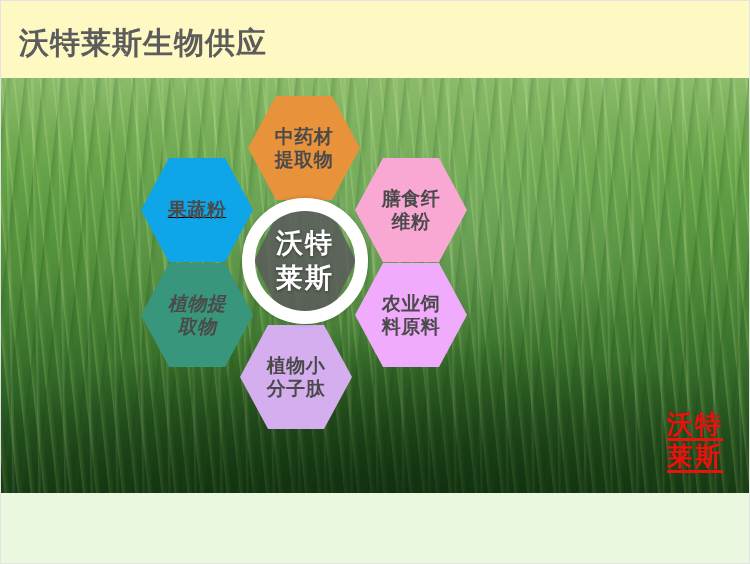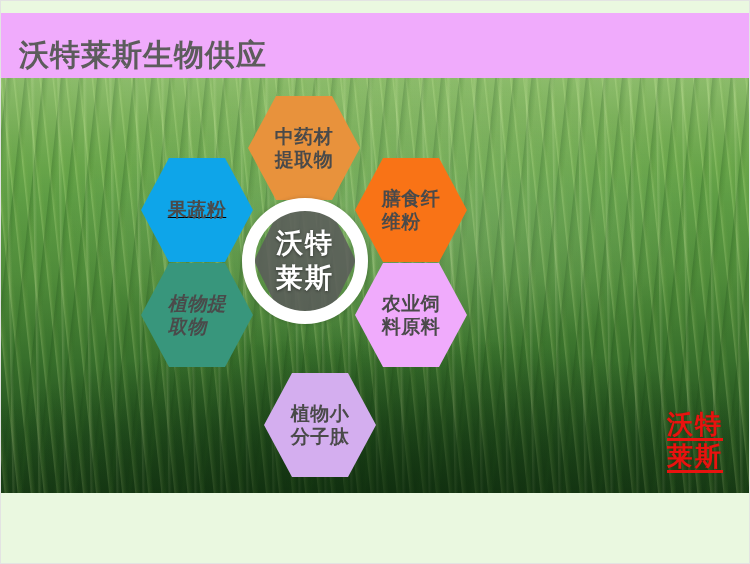--- a/index.html
+++ b/index.html
@@ -20,22 +20,21 @@
     border: 1px solid #e3e3e3;
     overflow: hidden;
   }
   
   #header {
     position: absolute;
     left: 0;
     top: 0;
     width: 750px;
     height: 77px;
-    background: #f0abfc;
-    margin-top: 12px;
+    background: #fef9c3;
   }
   #page-title {
     position: absolute;
     left: 18px;
     top: 22px;
     font-size: 30px;
     font-weight: bold;
     color: #5c5c5c;
     letter-spacing: 1px;
     white-space: nowrap;
@@ -112,33 +111,33 @@
     width: 750px; height: 415px;
   }
   .hex {
     position: absolute;
     width: 112px;
     height: 104px;
     clip-path: polygon(25% 0%, 75% 0%, 100% 50%, 75% 100%, 25% 100%, 0% 50%);
     display: flex;
     align-items: center;
     justify-content: center;
-    text-align: left;
+    text-align: center;
   }
   .hex .hex-label {
     font-size: 19px;
     font-weight: bold;
     color: #4a4a4a;
     line-height: 1.22;
     letter-spacing: 0.5px;
   }
   .hex-tcm   { left: 247px; top: 18px;  background: #e8923c; }
   .hex-fiber { left: 354px; top: 80px;  background: #8bc743; }
   .hex-feed  { left: 354px; top: 185px; background: #f7c517; }
-  .hex-pep   { left: 263px; top: 247px; background: #d4aeef; margin-top: 48px; }
+  .hex-pep   { left: 239px; top: 247px; background: #d4aeef; }
   .hex-plant { left: 140px; top: 185px; background: #38967c; }
   .hex-fruit { left: 140px; top: 80px;  background: #d5aa9f; }
 
   
   #center-ring {
     position: absolute;
     left: 241px;
     top: 120px;
     width: 126px;
     height: 126px;
@@ -219,21 +218,21 @@
 
     <div id="hex-cluster">
 
       <div class="hex hex-tcm" style="background: rgb(232, 146, 60);">
         <div class="hex-label">
           <span>中药材</span><br>
           <span>提取物</span>
         </div>
       </div>
 
-      <div class="hex hex-fiber" style="background: #f97316; font-family: Liberation Serif, serif;">
+      <div class="hex hex-fiber" style="background: #f9a8d4; font-family: Liberation Serif, serif;">
         <div class="hex-label">
           <span>膳食纤</span><br>
           <span>维粉</span>
         </div>
       </div>
 
       <div class="hex hex-feed" style="background: #f0abfc;">
         <div class="hex-label">
           <span>农业饲</span><br>
           <span>料原料</span>

